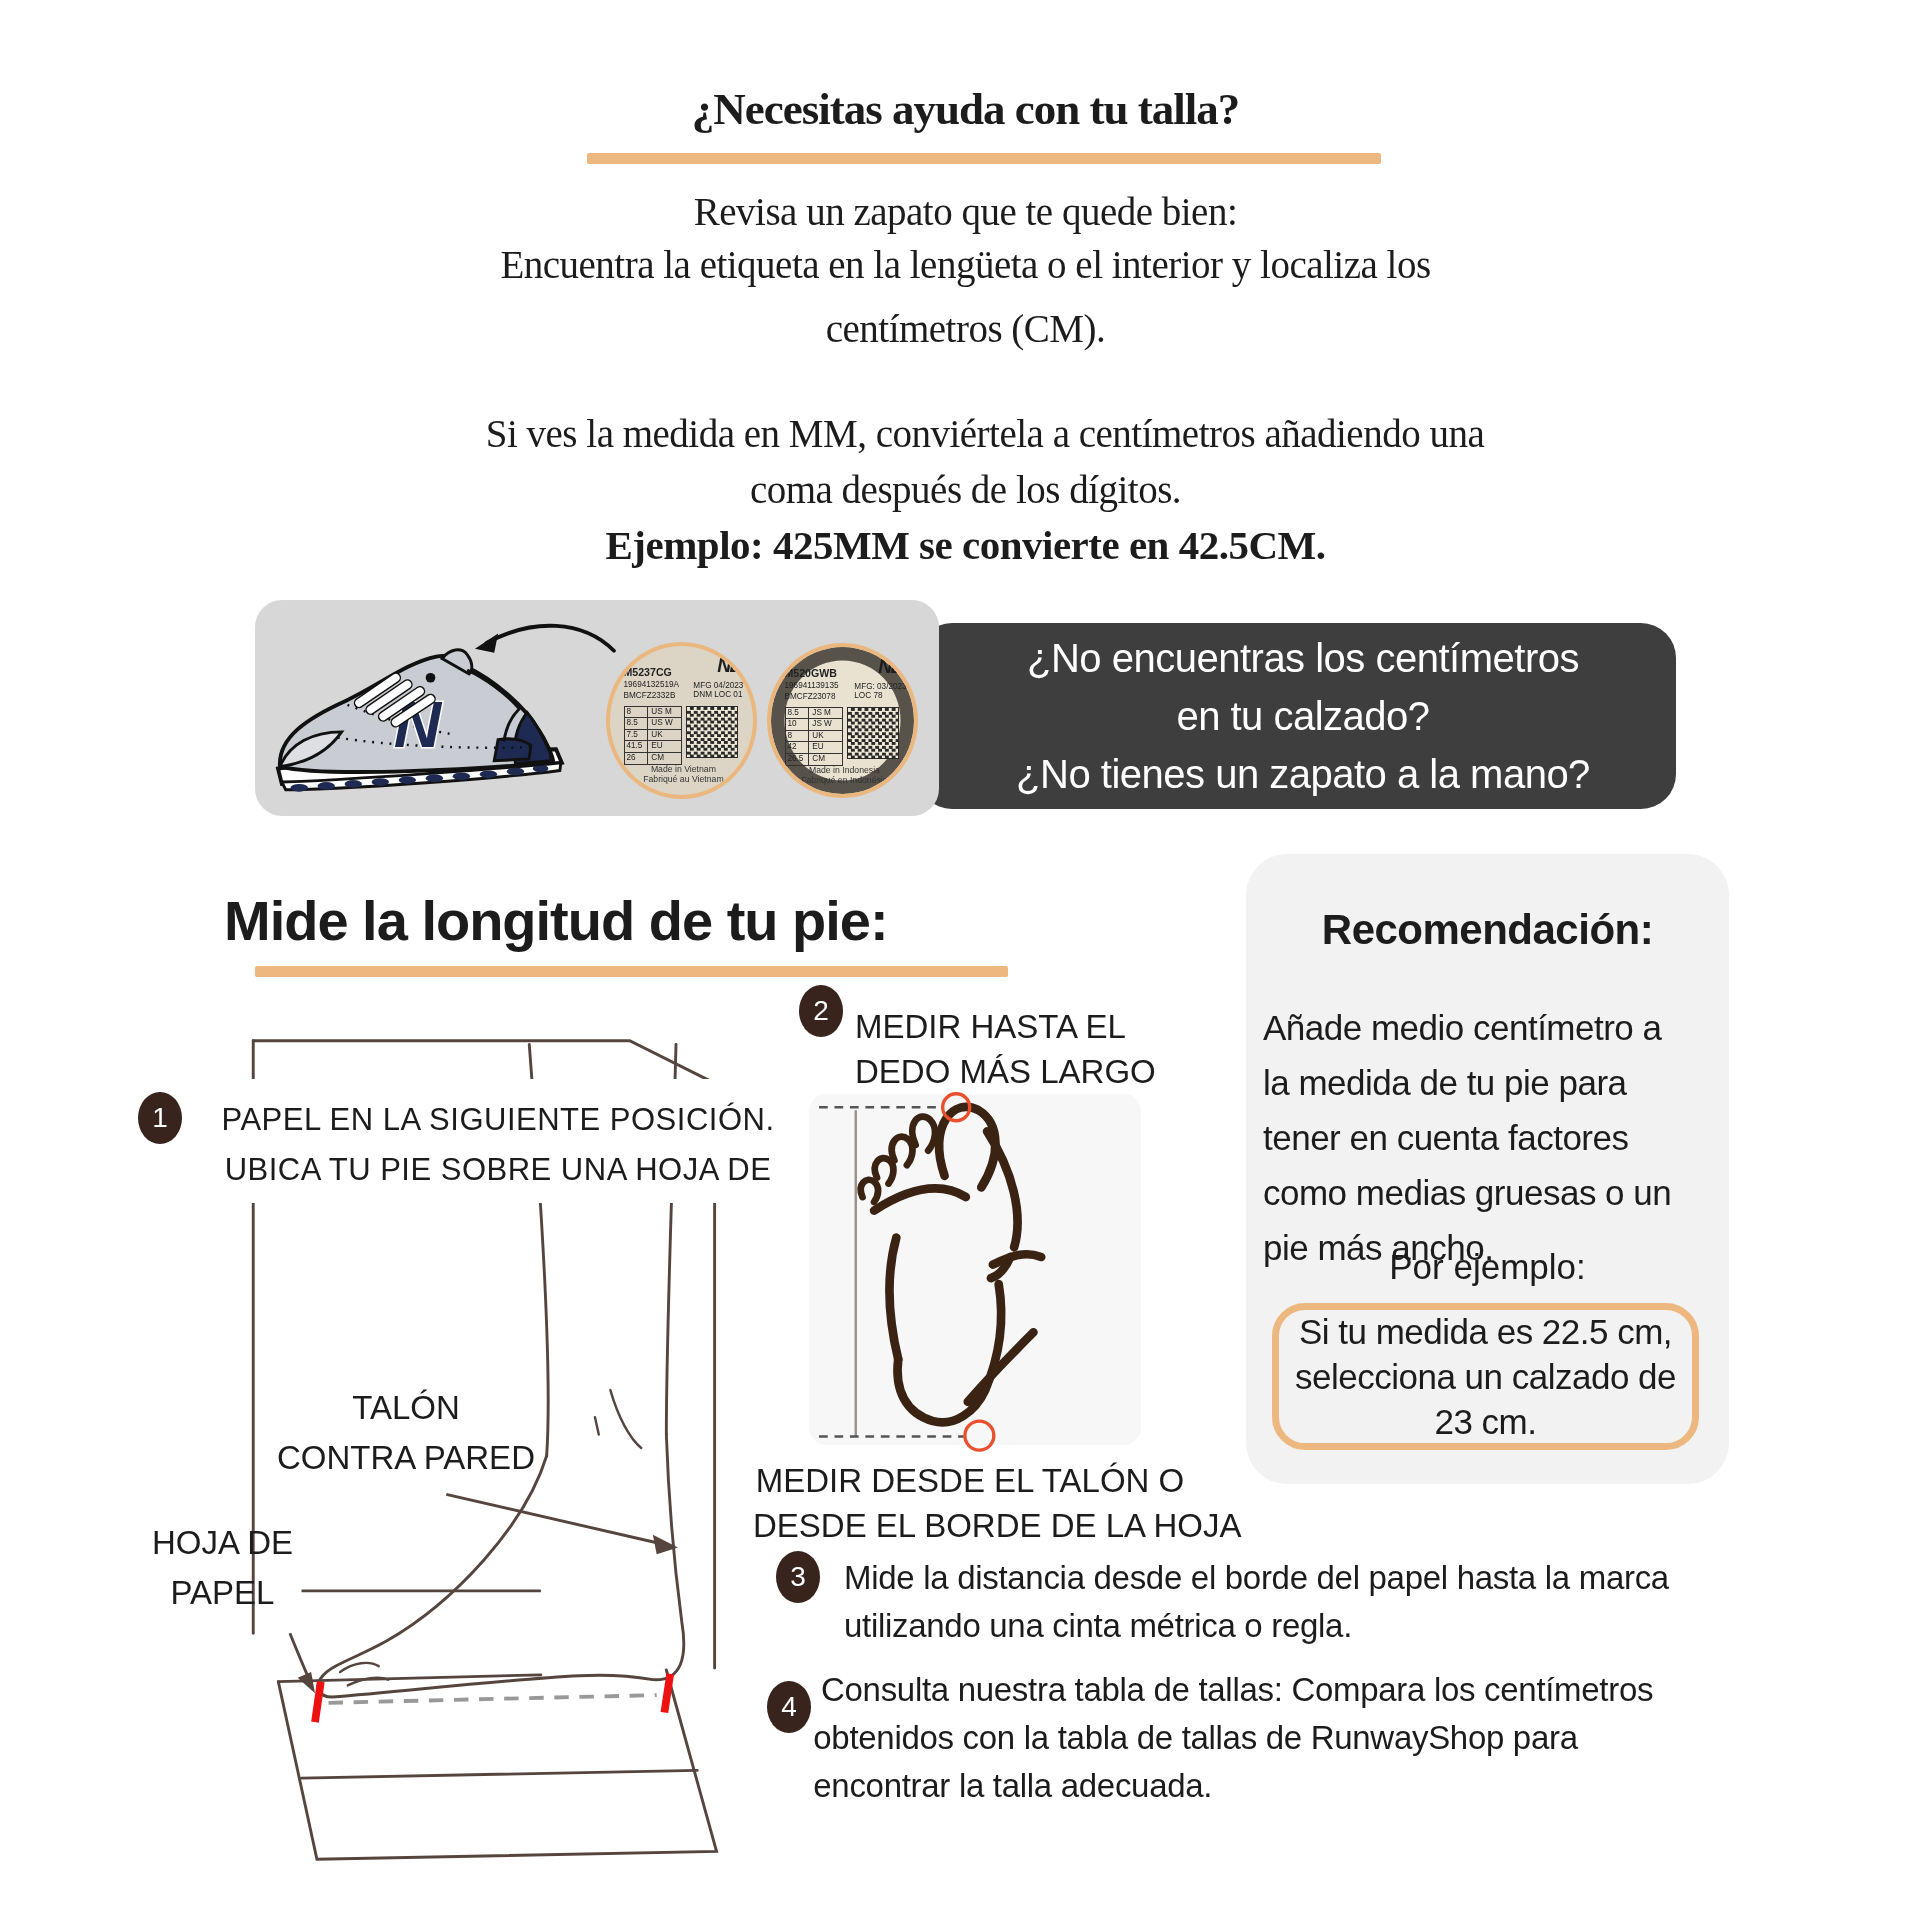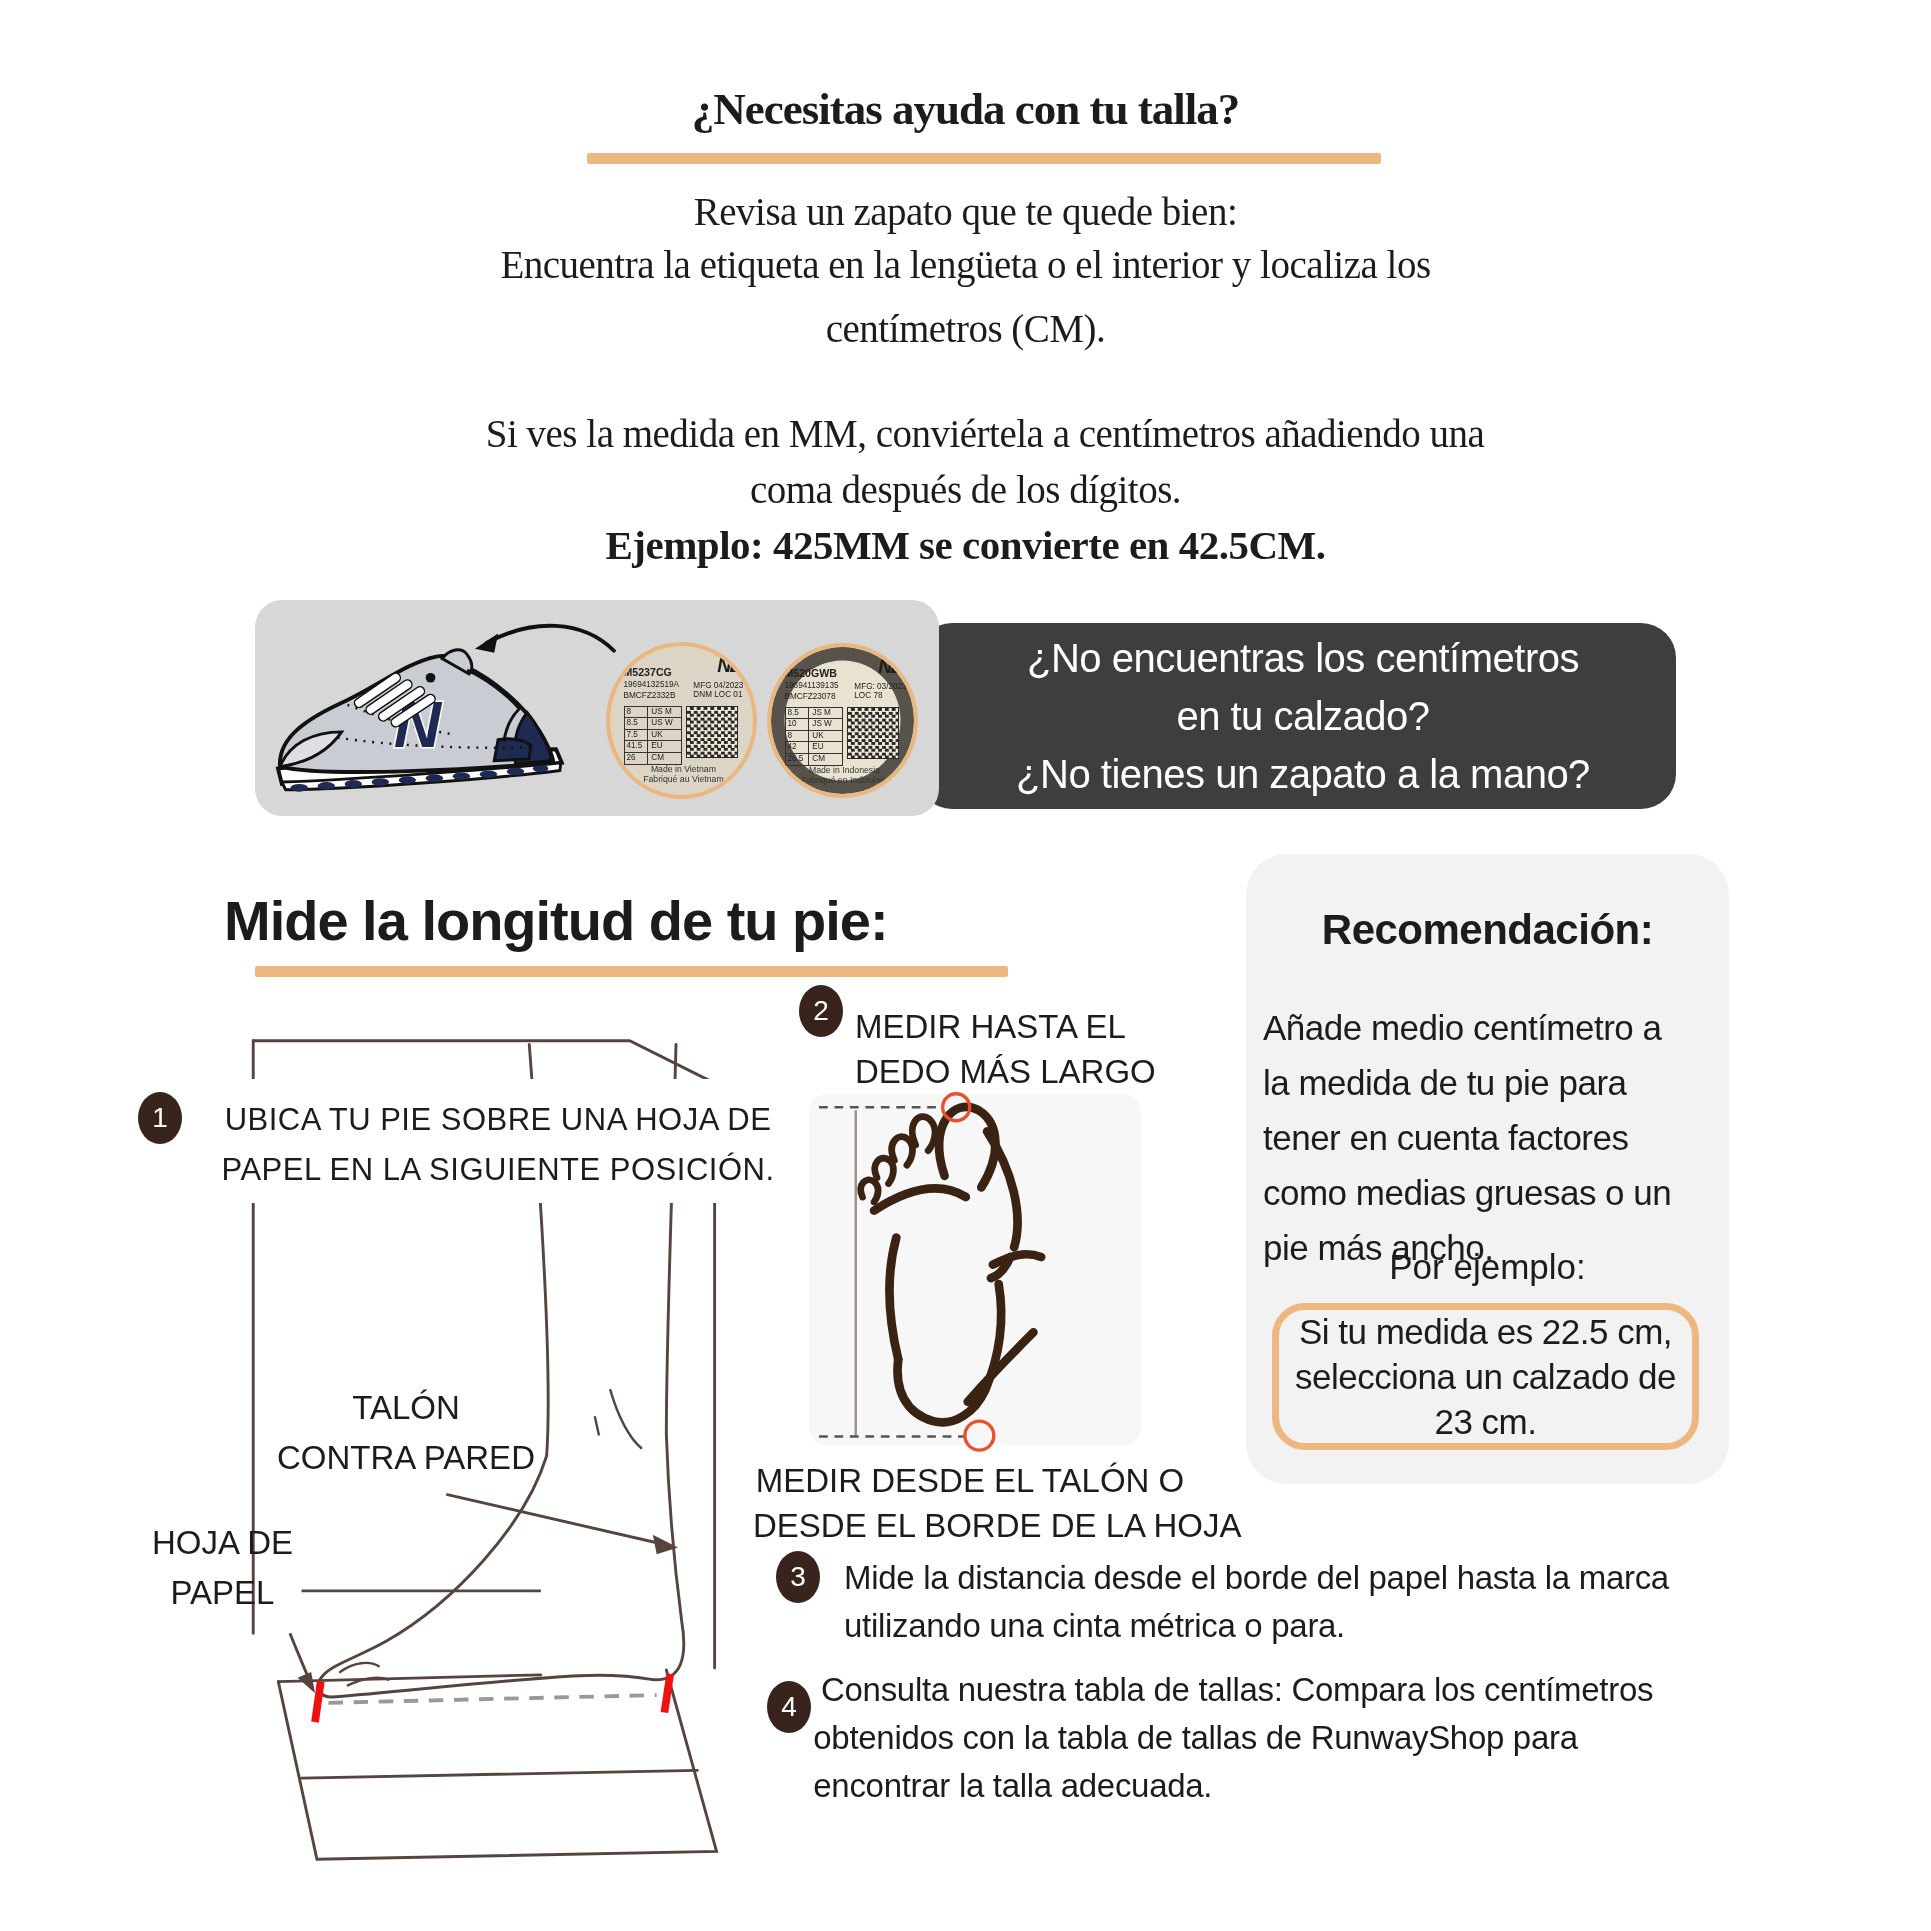--- a/index.html
+++ b/index.html
@@ -257,22 +257,22 @@
       <polygon points="326,1754 308,1738 322,1732" fill="#55453E"></polygon>
     </g>
 
     <path d="M340,1764 L680,1756" fill="none" stroke="#999999" stroke-width="4" stroke-dasharray="15 11"></path>
     <path d="M332,1742 L326,1784" stroke="#EE1111" stroke-width="8" stroke-linecap="butt"></path>
     <path d="M694,1734 L688,1774" stroke="#EE1111" stroke-width="8" stroke-linecap="butt"></path>
   </svg>
 
   <div class="abs step1-box"></div>
   <div class="abs step1-text">
+    <div class="nowrap">PAPEL EN LA SIGUIENTE POSICIÓN.</div>
     <div class="nowrap">UBICA TU PIE SOBRE UNA HOJA DE</div>
-    <div class="nowrap">PAPEL EN LA SIGUIENTE POSICIÓN.</div>
   </div>
   <div class="abs badge" style="left:138px;top:1092px;">1</div>
 
   <div class="abs diagram-label" style="left:261px;top:1383px;width:290px;">
     <div class="nowrap">TALÓN</div>
     <div class="nowrap">CONTRA PARED</div>
   </div>
   <div class="abs diagram-label" style="left:124px;top:1518px;width:197px;">
     <div class="nowrap">HOJA DE</div>
     <div class="nowrap">PAPEL</div>
@@ -312,21 +312,21 @@
   </svg>
 
   <div class="abs foot-caption">
     <div class="nowrap">MEDIR DESDE EL TALÓN O</div>
     <div class="nowrap">DESDE EL BORDE DE LA HOJA</div>
   </div>
 
   <div class="abs badge" style="left:776px;top:1551px;">3</div>
   <div class="abs step34" style="left:844px;top:1554px;">
     <div class="nowrap">Mide la distancia desde el borde del papel hasta la marca</div>
-    <div class="nowrap">utilizando una cinta métrica o para.</div>
+    <div class="nowrap">utilizando una cinta métrica o regla.</div>
   </div>
 
   <div class="abs badge" style="left:767px;top:1681px;">4</div>
   <div class="abs step34" style="left:821px;top:1666px;">
     <div class="nowrap">Consulta nuestra tabla de tallas: Compara los centímetros</div>
     <div class="nowrap" style="margin-left:-7.7px;">obtenidos con la tabla de tallas de RunwayShop para</div>
     <div class="nowrap" style="margin-left:-7.7px;">encontrar la talla adecuada.</div>
   </div>
 
   <div class="abs reco-panel"></div>

